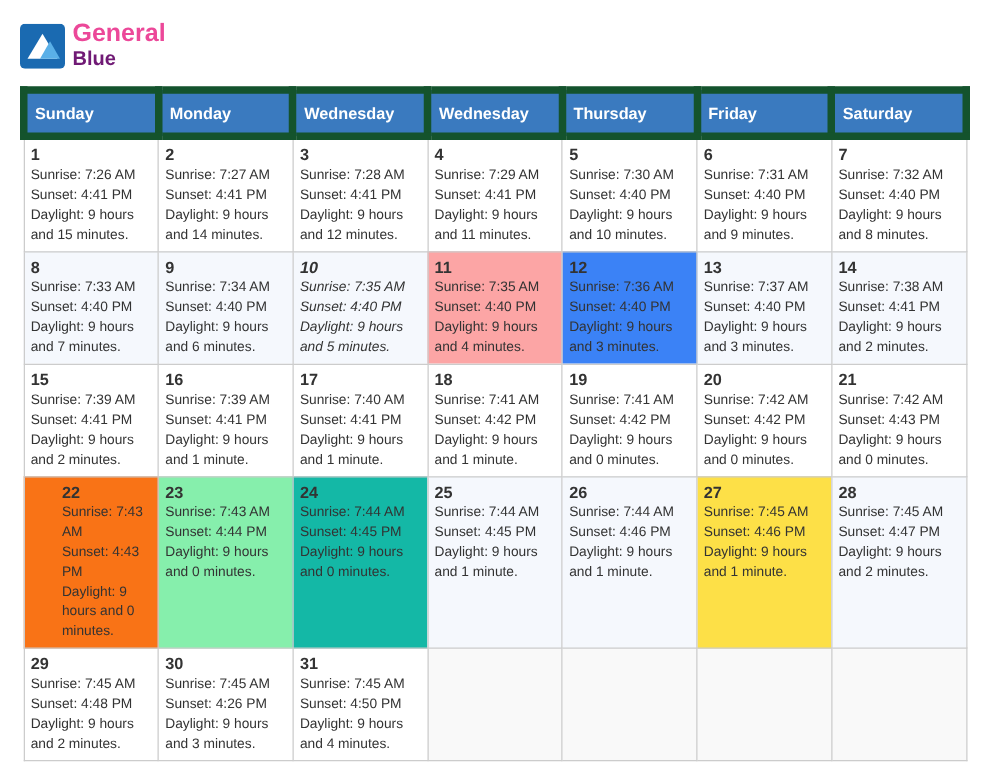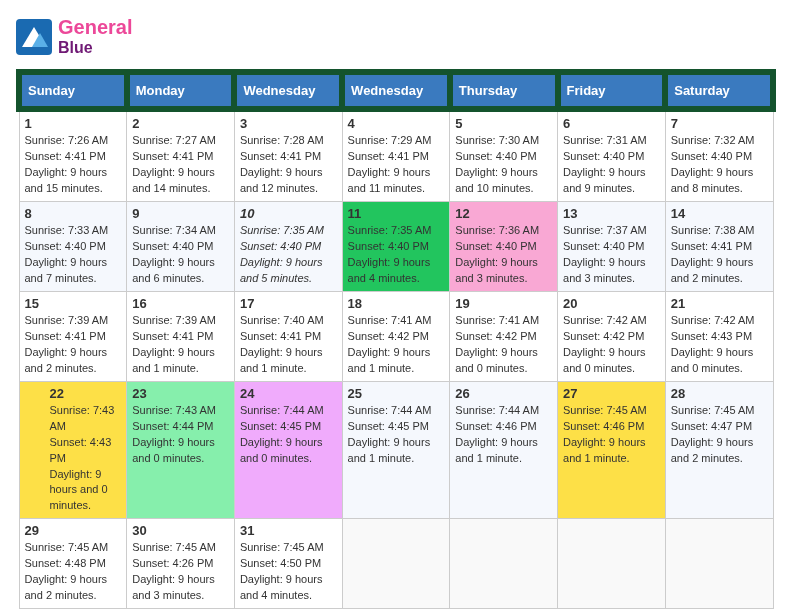--- a/index.html
+++ b/index.html
@@ -195,29 +195,29 @@
         </div>
       </td>
         <td style="background: rgb(245, 248, 253); font-style: italic;">
         <span class="day-num">10</span>
         <div class="day-info">
           <span>Sunrise: 7:35 AM</span><br>
           <span>Sunset: 4:40 PM</span><br>
           <span>Daylight: 9 hours and 5 minutes.</span>
         </div>
       </td>
-        <td style="background: #22c55e;">
+        <td style="background: #fca5a5;">
         <span class="day-num">11</span>
         <div class="day-info">
           <span>Sunrise: 7:35 AM</span><br>
           <span>Sunset: 4:40 PM</span><br>
           <span>Daylight: 9 hours and 4 minutes.</span>
         </div>
       </td>
-        <td style="background: #f9a8d4;">
+        <td style="background: #3b82f6;">
         <span class="day-num">12</span>
         <div class="day-info">
           <span>Sunrise: 7:36 AM</span><br>
           <span>Sunset: 4:40 PM</span><br>
           <span>Daylight: 9 hours and 3 minutes.</span>
         </div>
       </td>
         <td style="background: rgb(245, 248, 253);">
         <span class="day-num">13</span>
         <div class="day-info">
@@ -287,37 +287,37 @@
         <td>
         <span class="day-num">21</span>
         <div class="day-info">
           <span>Sunrise: 7:42 AM</span><br>
           <span>Sunset: 4:43 PM</span><br>
           <span>Daylight: 9 hours and 0 minutes.</span>
         </div>
       </td>
       </tr>
       <tr>
-        <td style="background: #fde047; padding-left: 30px;">
+        <td style="background: #f97316; padding-left: 30px;">
         <span class="day-num">22</span>
         <div class="day-info">
           <span>Sunrise: 7:43 AM</span><br>
           <span>Sunset: 4:43 PM</span><br>
           <span>Daylight: 9 hours and 0 minutes.</span>
         </div>
       </td>
         <td style="background: #86efac;">
         <span class="day-num">23</span>
         <div class="day-info">
           <span>Sunrise: 7:43 AM</span><br>
           <span>Sunset: 4:44 PM</span><br>
           <span>Daylight: 9 hours and 0 minutes.</span>
         </div>
       </td>
-        <td style="background: #f0abfc;">
+        <td style="background: #14b8a6;">
         <span class="day-num">24</span>
         <div class="day-info">
           <span>Sunrise: 7:44 AM</span><br>
           <span>Sunset: 4:45 PM</span><br>
           <span>Daylight: 9 hours and 0 minutes.</span>
         </div>
       </td>
         <td style="background: rgb(245, 248, 253);">
         <span class="day-num">25</span>
         <div class="day-info">

